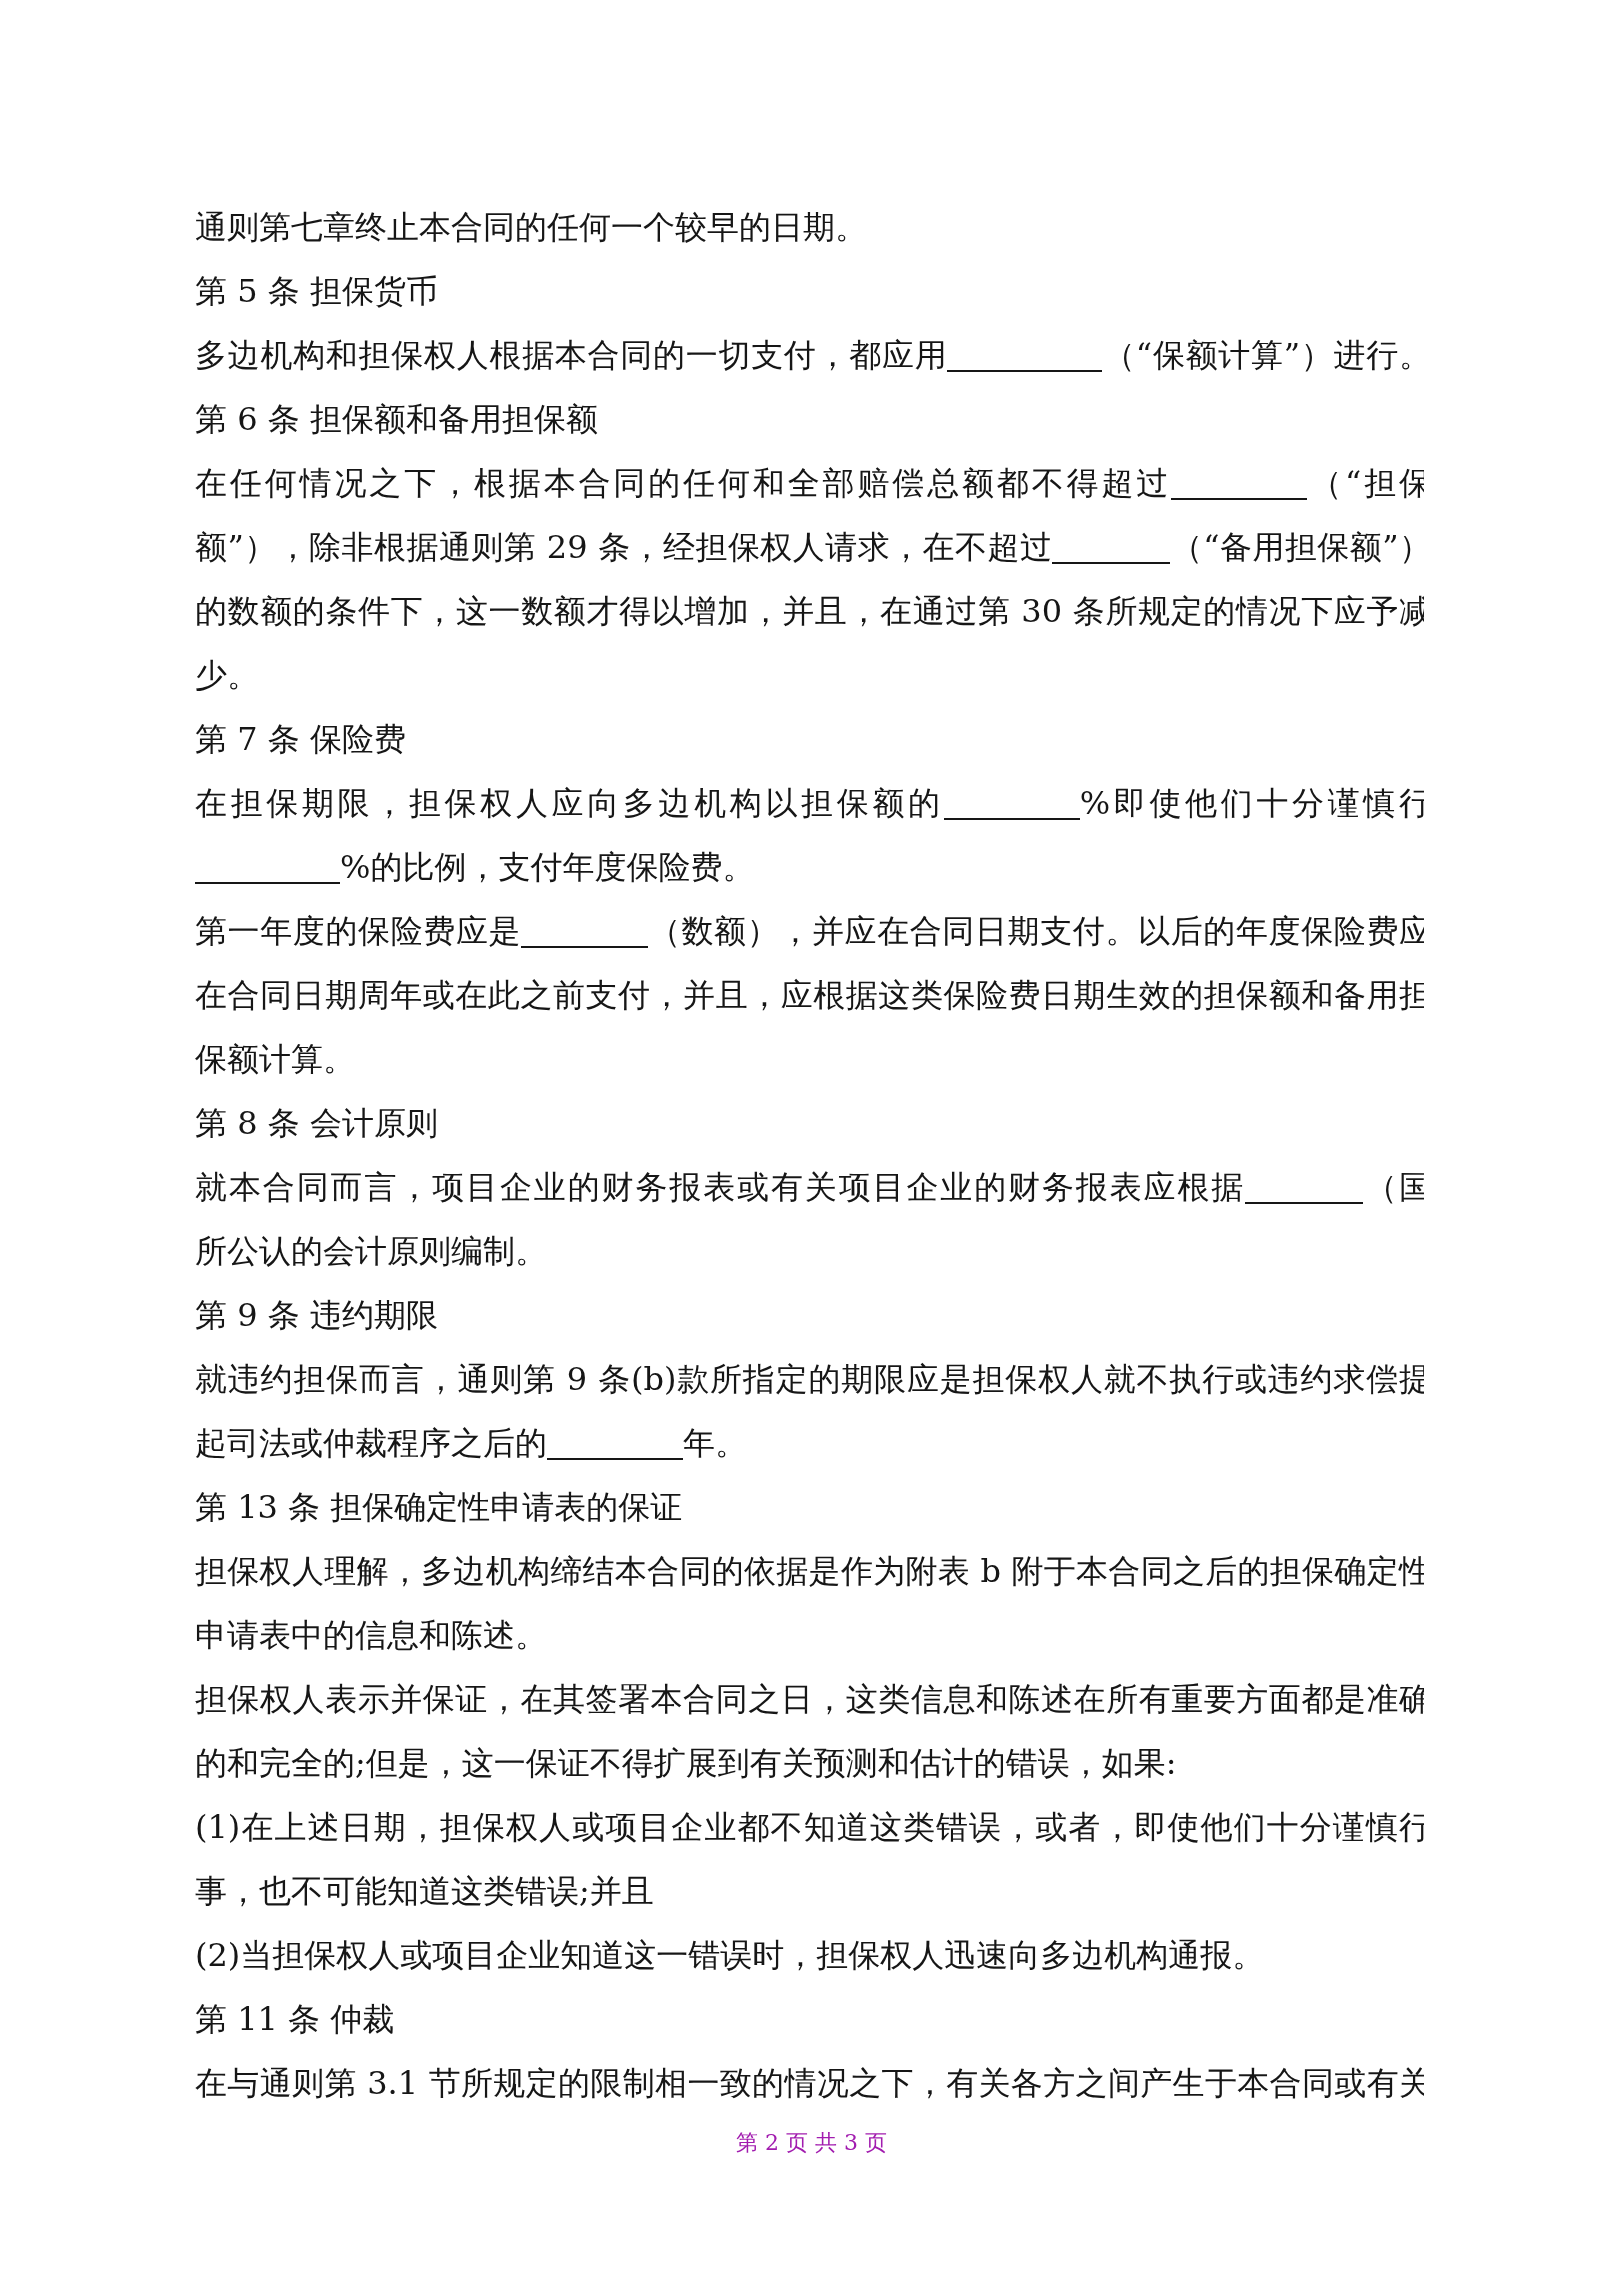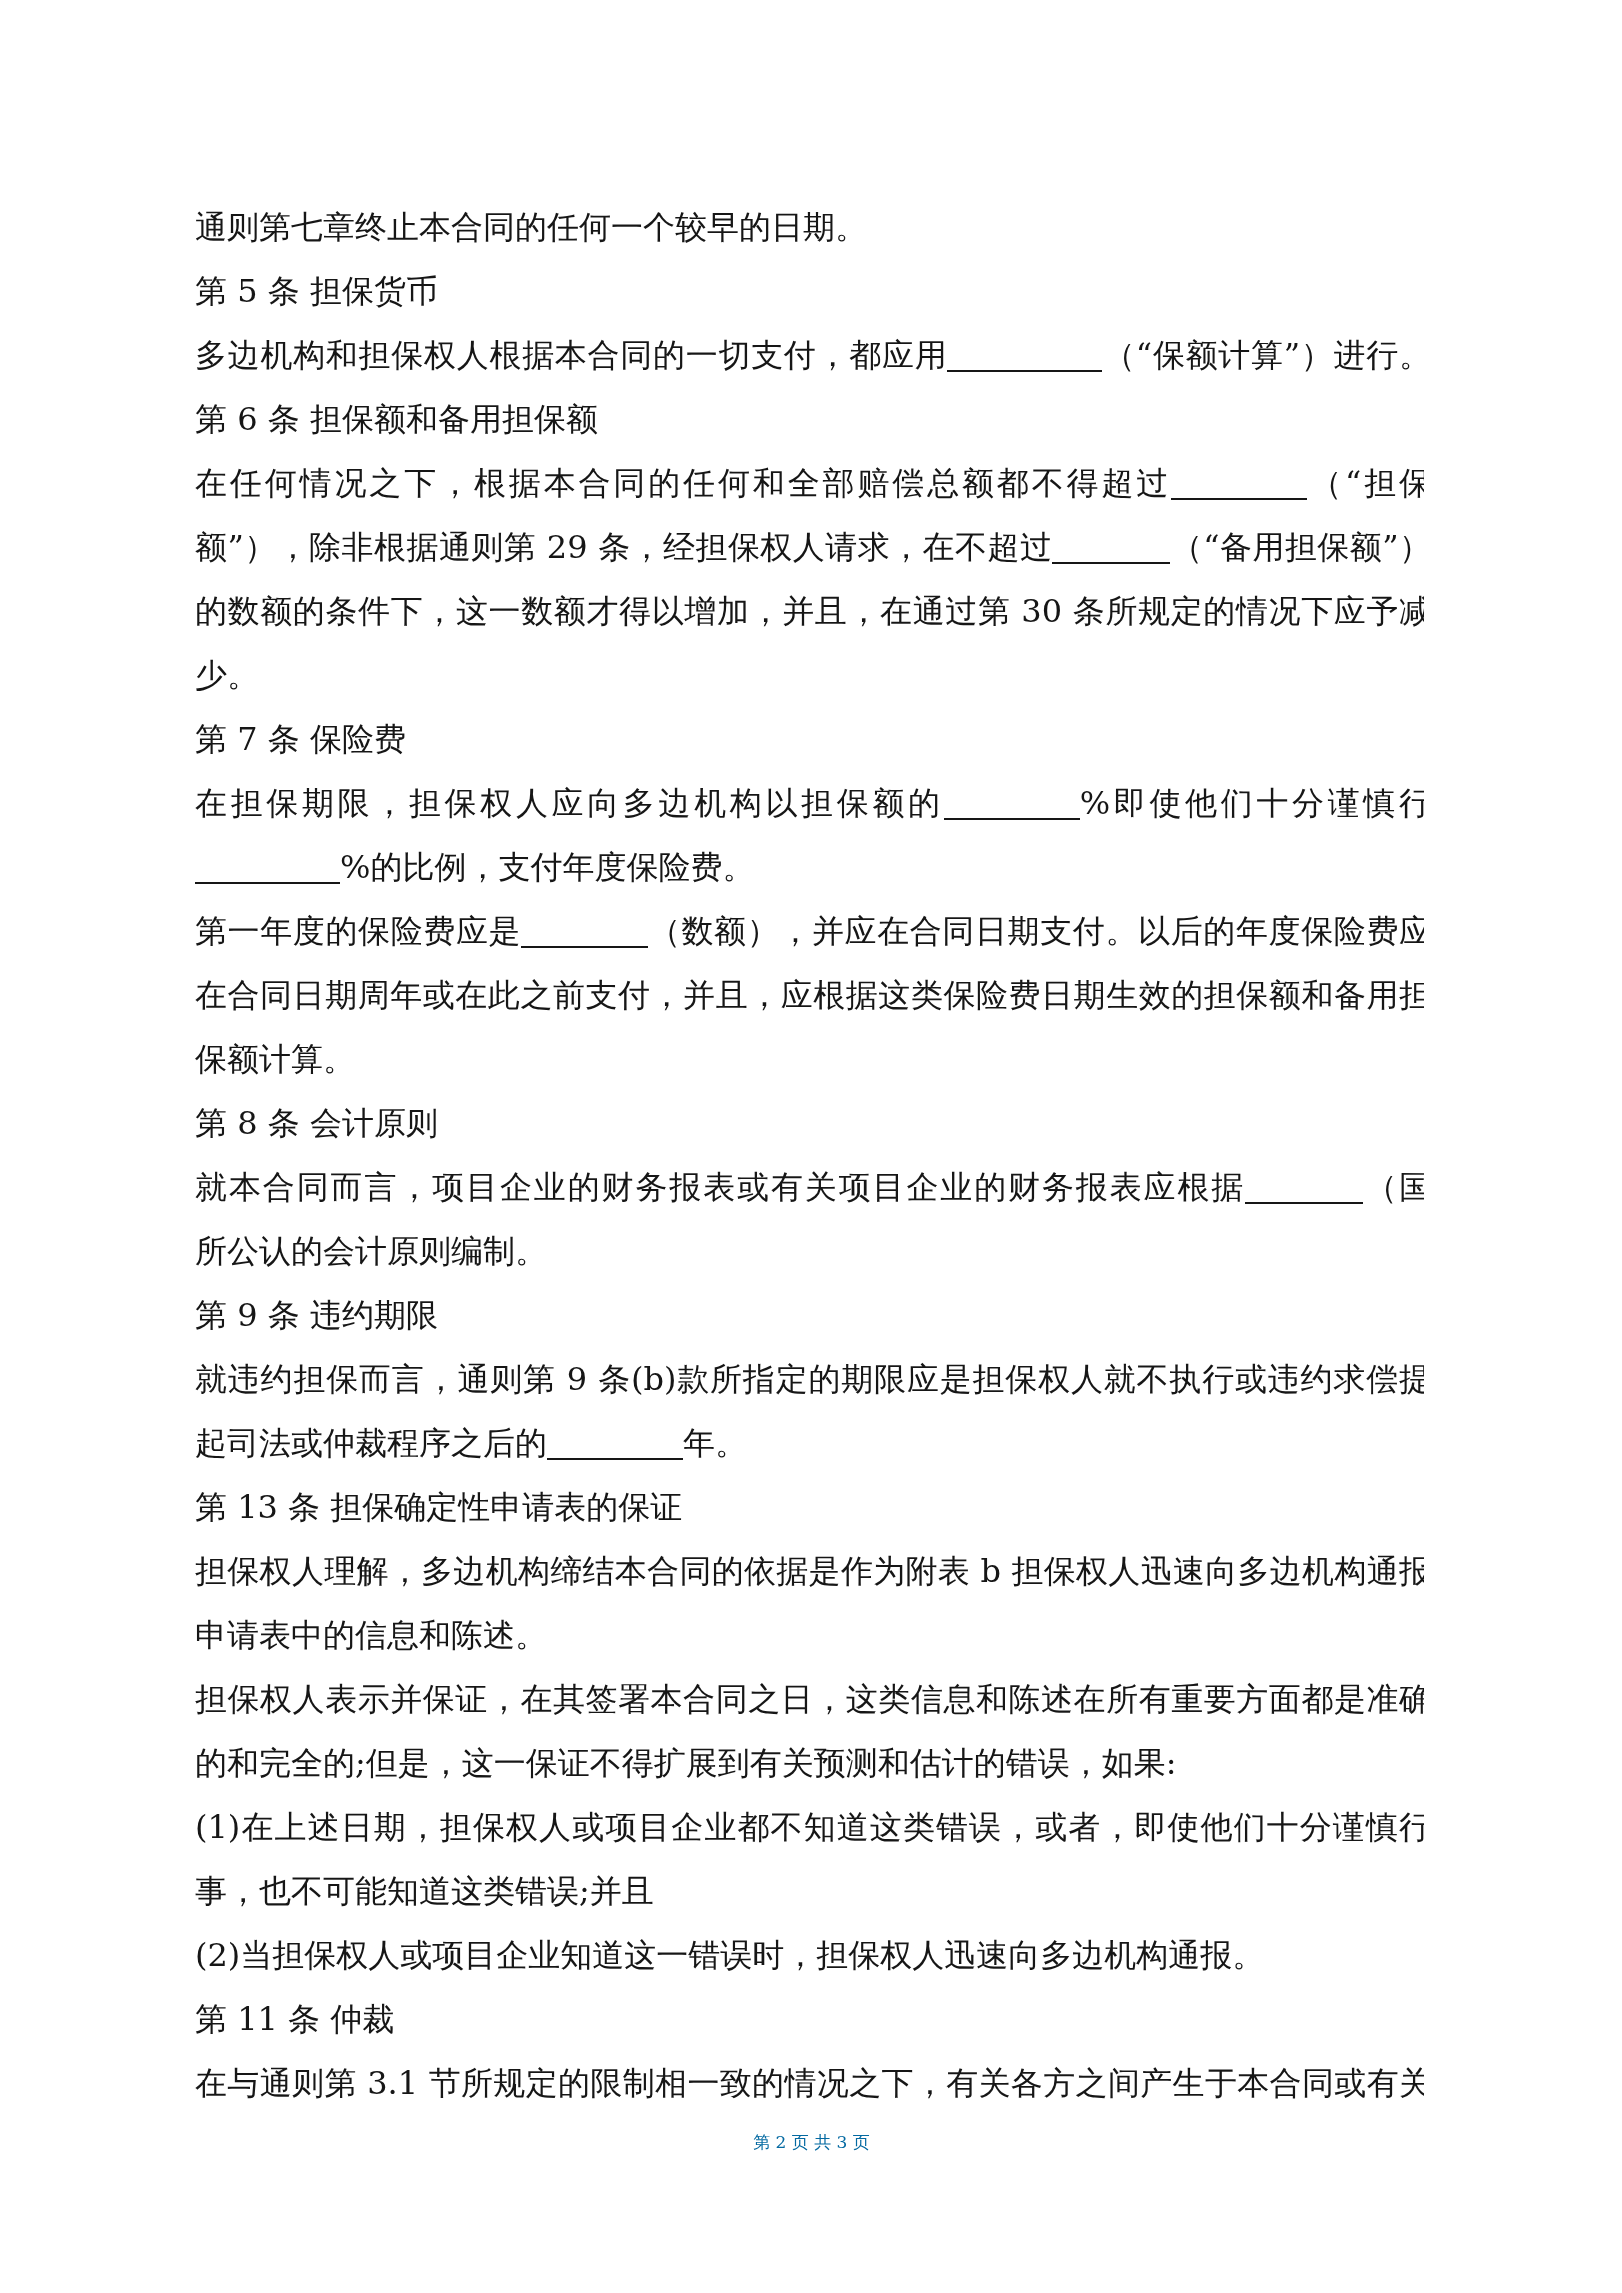--- a/index.html
+++ b/index.html
@@ -34,23 +34,23 @@
     height:5.5px;
     border-bottom:2.7px solid #161616;
     vertical-align:-5.5px;
   }
   .footer{
     position:absolute;
     left:0;
     top:2115px;
     width:1623px;
     text-align:center;
-    font-size:17px;
+    font-size:22px;
     line-height:55px;
-    color:#0369a1;
+    color:#a21caf;
   }
 </style>
 </head>
 <body>
 
 <div class="page">
   <div id="doc">
       <div class="line plain"><span>通则第七章终止本合同的任何一个较早的日期。</span></div>
       <div class="line plain"><span>第 5 条 担保货币</span></div>
       <div class="line justify"><span>多边机构和担保权人根据本合同的一切支付，都应用</span><span class="blank" style="width: 155px;"></span><span>（“保额计算”）进行。</span></div>
@@ -65,21 +65,21 @@
       <div class="line justify"><span>第一年度的保险费应是</span><span class="blank" style="width: 127px;"></span><span>（数额），并应在合同日期支付。以后的年度保险费应</span></div>
       <div class="line justify"><span>在合同日期周年或在此之前支付，并且，应根据这类保险费日期生效的担保额和备用担</span></div>
       <div class="line plain"><span>保额计算。</span></div>
       <div class="line plain"><span>第 8 条 会计原则</span></div>
       <div class="line justify"><span>就本合同而言，项目企业的财务报表或有关项目企业的财务报表应根据</span><span class="blank" style="width: 118px;"></span><span>（国名）</span></div>
       <div class="line plain"><span>所公认的会计原则编制。</span></div>
       <div class="line plain"><span>第 9 条 违约期限</span></div>
       <div class="line justify"><span>就违约担保而言，通则第 9 条(b)款所指定的期限应是担保权人就不执行或违约求偿提</span></div>
       <div class="line plain"><span>起司法或仲裁程序之后的</span><span class="blank" style="width: 136px;"></span><span>年。</span></div>
       <div class="line plain"><span>第 13 条 担保确定性申请表的保证</span></div>
-      <div class="line justify"><span>担保权人理解，多边机构缔结本合同的依据是作为附表 b 担保权人迅速向多边机构通报</span></div>
+      <div class="line justify"><span>担保权人理解，多边机构缔结本合同的依据是作为附表 b 附于本合同之后的担保确定性</span></div>
       <div class="line plain"><span>申请表中的信息和陈述。</span></div>
       <div class="line justify"><span>担保权人表示并保证，在其签署本合同之日，这类信息和陈述在所有重要方面都是准确</span></div>
       <div class="line plain"><span>的和完全的;但是，这一保证不得扩展到有关预测和估计的错误，如果:</span></div>
       <div class="line justify"><span>(1)在上述日期，担保权人或项目企业都不知道这类错误，或者，即使他们十分谨慎行</span></div>
       <div class="line plain"><span>事，也不可能知道这类错误;并且</span></div>
       <div class="line plain"><span>(2)当担保权人或项目企业知道这一错误时，担保权人迅速向多边机构通报。</span></div>
       <div class="line plain"><span>第 11 条 仲裁</span></div>
       <div class="line justify"><span>在与通则第 3.1 节所规定的限制相一致的情况之下，有关各方之间产生于本合同或有关</span></div>
     </div>
   <div class="footer">

